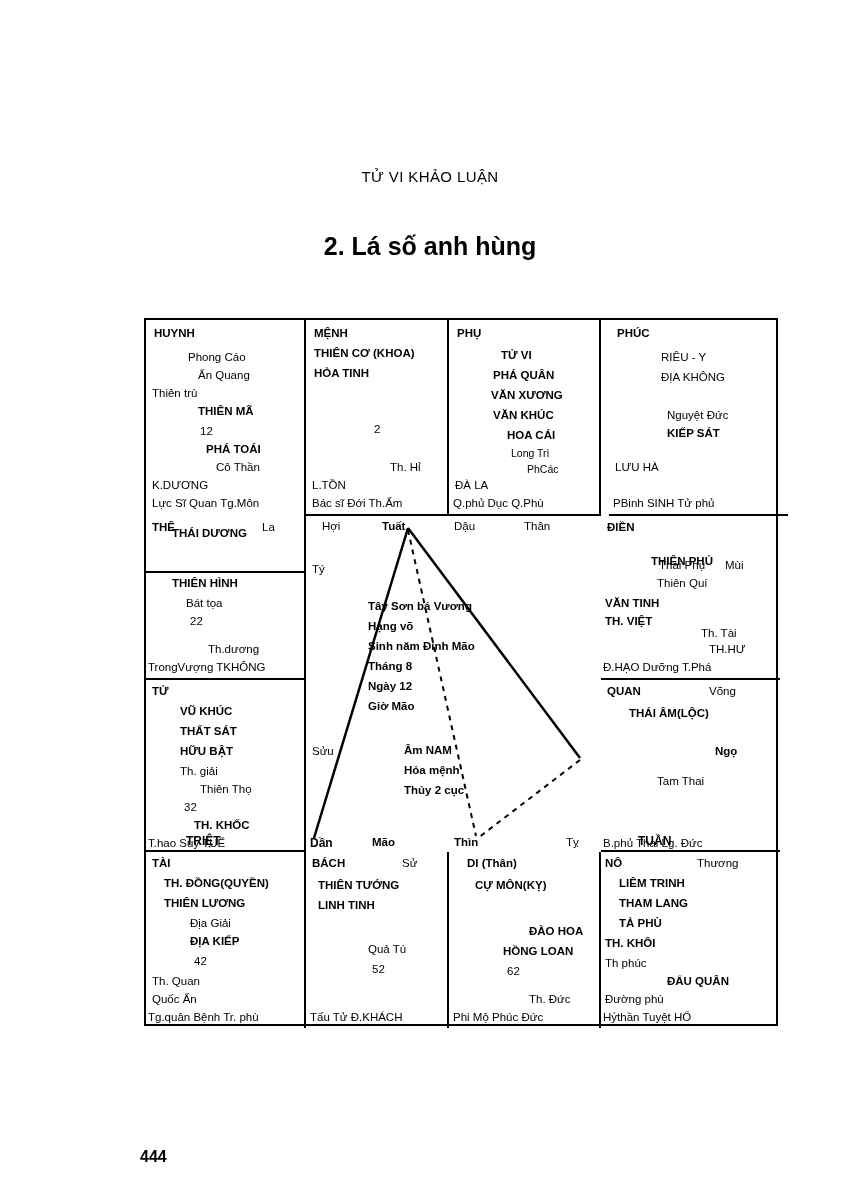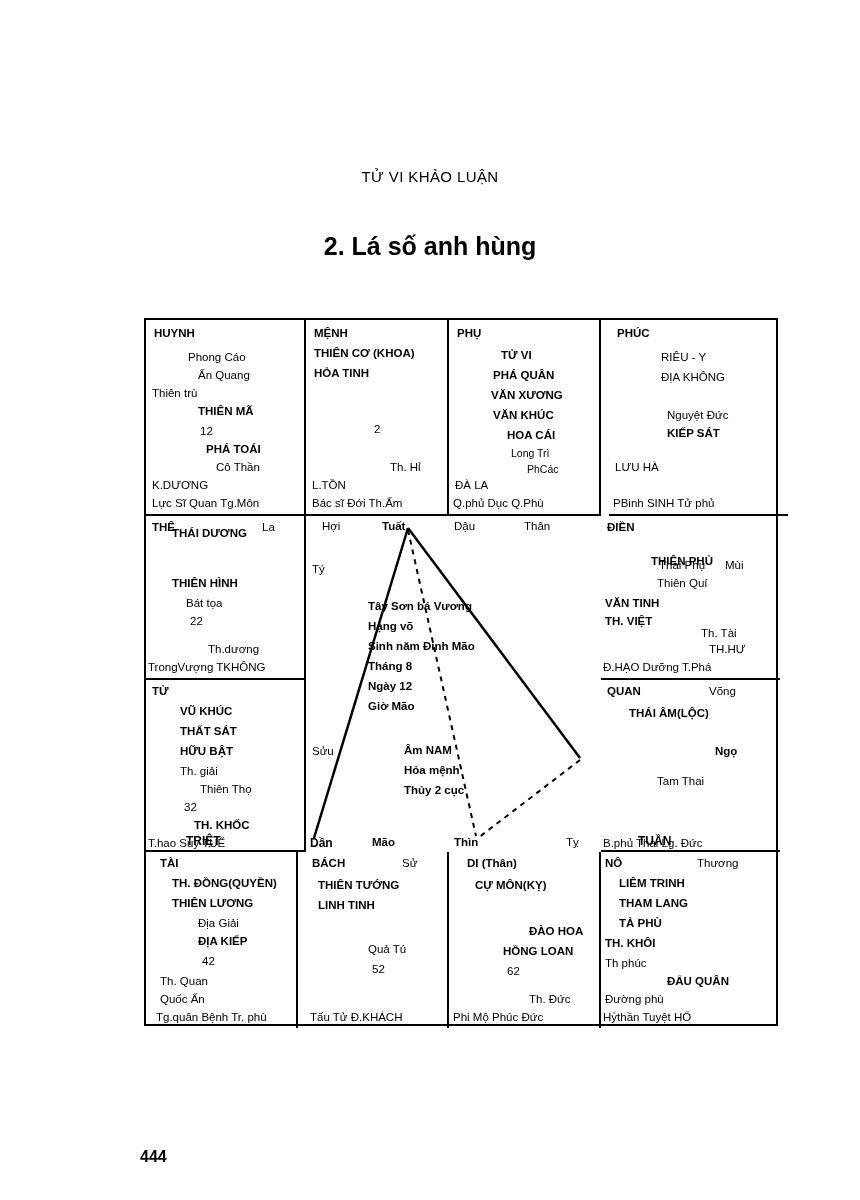--- a/index.html
+++ b/index.html
@@ -100,21 +100,21 @@
 </head>
 <body>
 
 <div class="page">
 
   <div class="header-title">TỬ VI KHẢO LUẬN</div>
   <div class="doc-title">2. Lá số anh hùng</div>
 
   <div class="chart">
 
-    <div class="cell" style="left:0;top:0;width:160px;height:196px;">
+    <div class="cell" style="left:0;top:0;width:160px;height:253px;">
       <div class="ln b" style="left:8px;top:8px;">HUYNH</div>
       <div class="ln" style="left:42px;top:32px;">Phong Cáo</div>
       <div class="ln" style="left:52px;top:50px;">Ấn Quang</div>
       <div class="ln" style="left:6px;top:68px;">Thiên trù</div>
       <div class="ln b" style="left:52px;top:86px;">THIÊN MÃ</div>
       <div class="ln" style="left:54px;top:106px;">12</div>
       <div class="ln b" style="left:60px;top:124px;">PHÁ TOÁI</div>
       <div class="ln" style="left:70px;top:142px;">Cô Thần</div>
       <div class="ln" style="left:6px;top:160px;">K.DƯƠNG</div>
       <div class="ln" style="left:6px;top:178px;">Lực Sĩ  Quan Tg.Môn</div>
@@ -199,21 +199,21 @@
       <div class="ln b" style="left:28px;top:28px;">THÁI ÂM(LỘC)</div>
       <div class="ln" style="left:56px;top:96px;">Tam Thai</div>
       <div class="ln" style="left:2px;top:158px;">B.phủ   Thai  Lg. Đức</div>
       <div class="ln b" style="left:114px;top:66px;">Ngọ</div>
     </div>
 
     <div class="cell no-r" style="left:160px;top:360px;width:295px;height:172px;border-right:none;border-bottom:none;">
       <div class="ln" style="left:6px;top:66px;">Sửu</div>
     </div>
 
-    <div class="cell no-b" style="left:8px;top:532px;width:144px;height:176px;">
+    <div class="cell no-b" style="left:0;top:532px;width:160px;height:176px;">
       <div class="ln b" style="left:6px;top:6px;">TÀI</div>
       <div class="ln b" style="left:18px;top:26px;">TH. ĐỒNG(QUYỀN)</div>
       <div class="ln b" style="left:18px;top:46px;">THIÊN LƯƠNG</div>
       <div class="ln" style="left:44px;top:66px;">Địa Giải</div>
       <div class="ln b" style="left:44px;top:84px;">ĐỊA KIẾP</div>
       <div class="ln" style="left:48px;top:104px;">42</div>
       <div class="ln" style="left:6px;top:124px;">Th. Quan</div>
       <div class="ln" style="left:6px;top:142px;">Quốc Ấn</div>
       <div class="ln" style="left:2px;top:160px;">Tg.quân Bệnh Tr. phù</div>
     </div>

